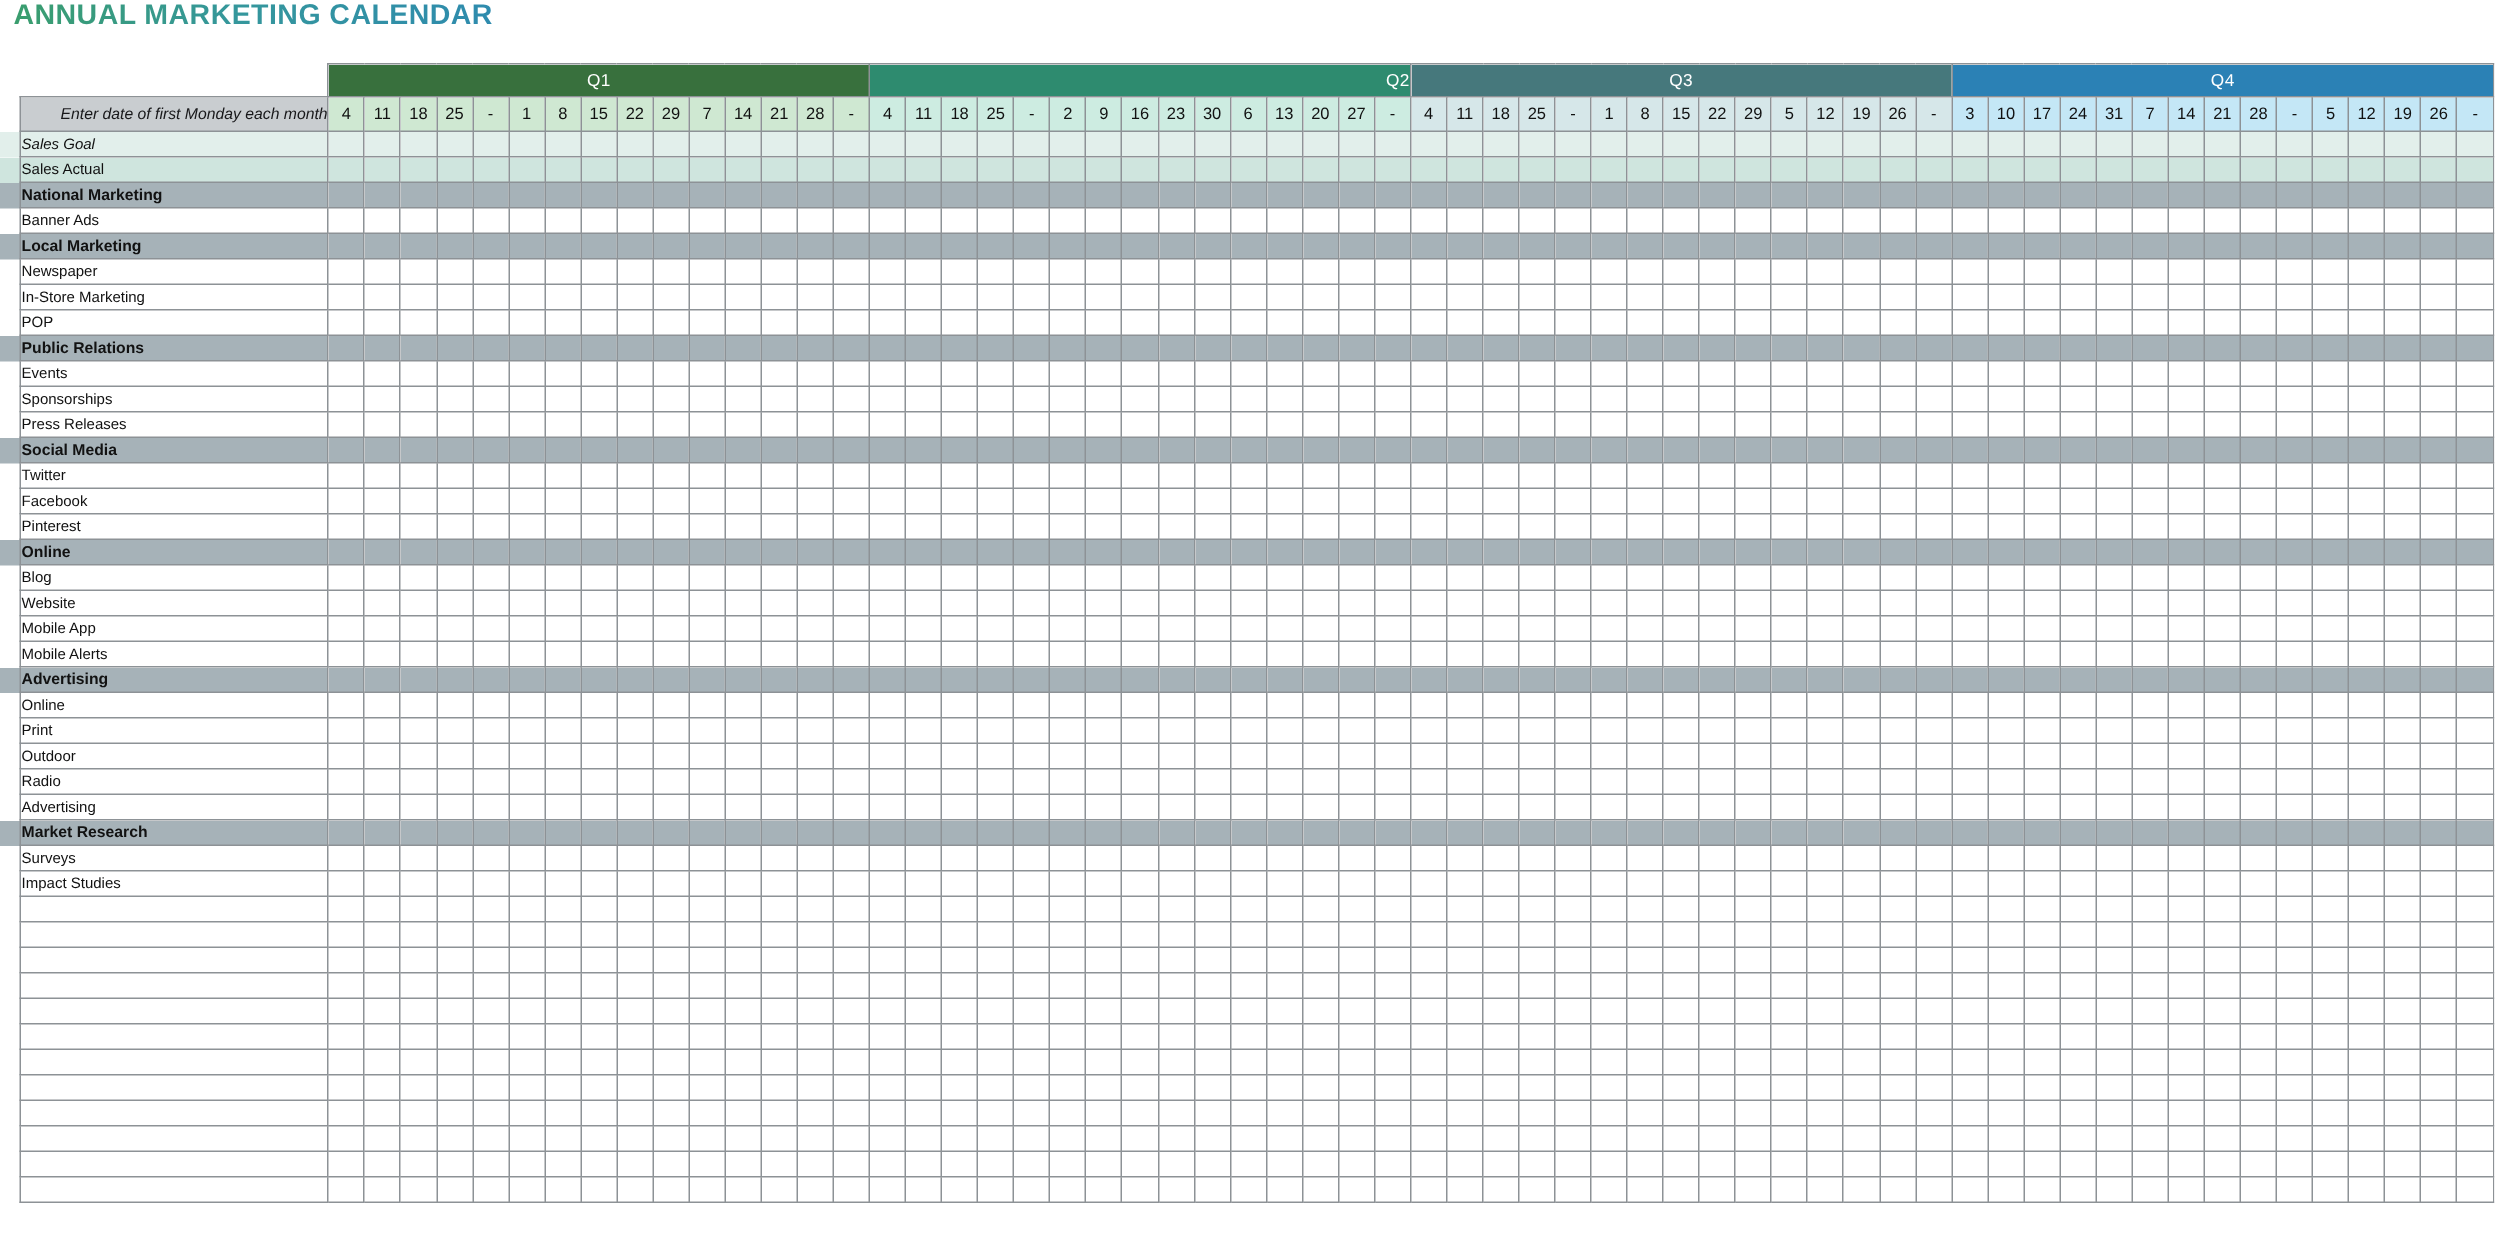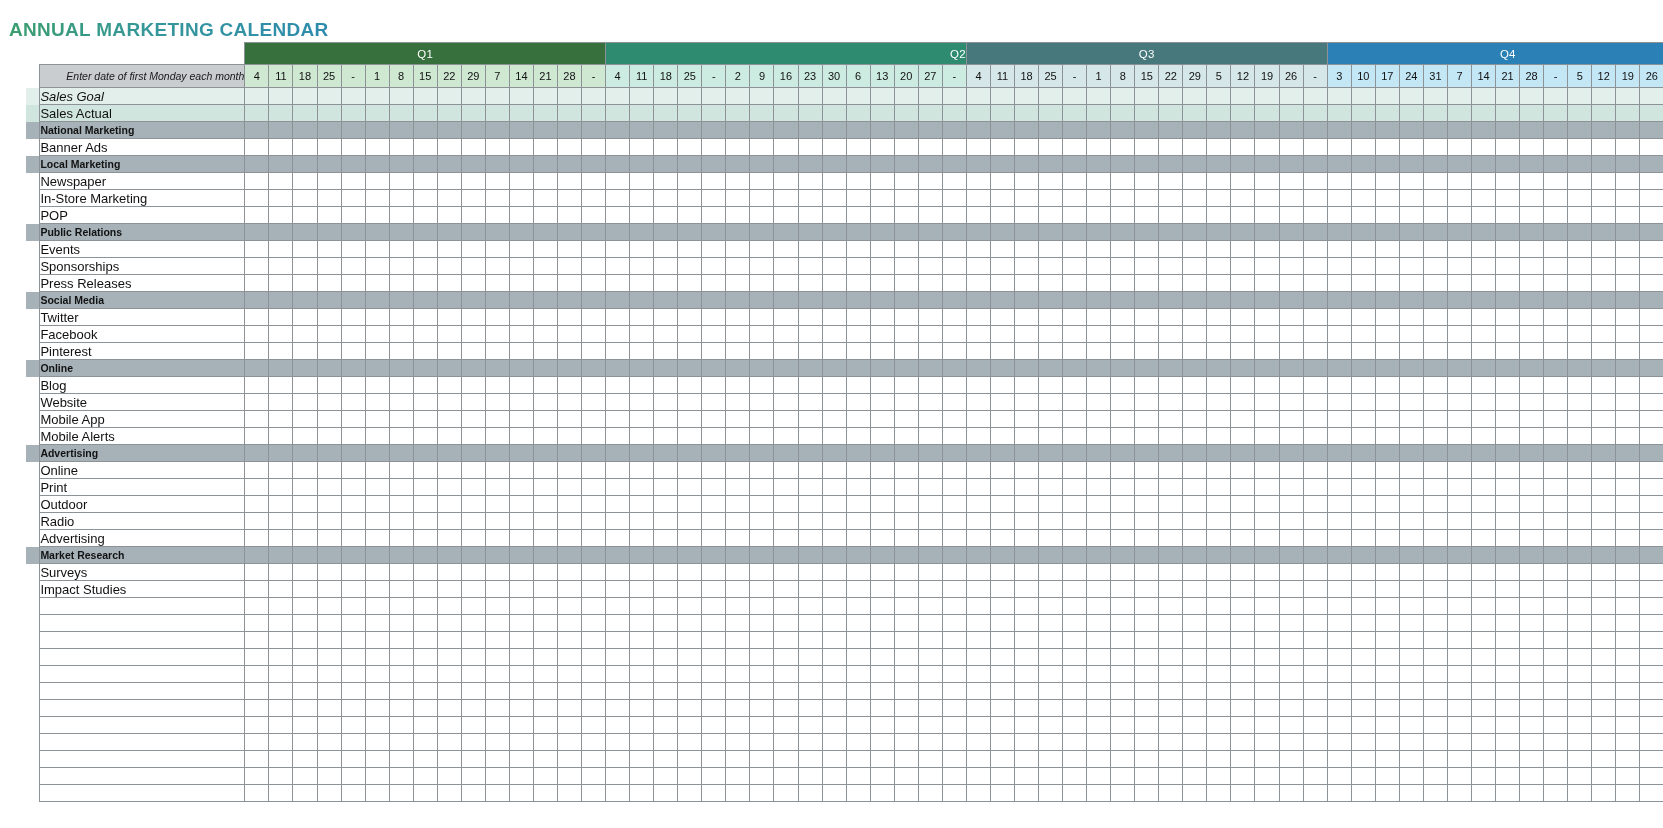--- a/index.html
+++ b/index.html
@@ -13,41 +13,40 @@
     height: 828px;
     position: relative;
     overflow: hidden;
     background: #ffffff;
   }
 
   
   .title-bar {
     height: 60px;
     display: flex;
-    align-items: center;
+    align-items: flex-start;
     padding-left: 9px;
   }
   .title-text {
     font-size: 19px;
     font-weight: bold;
     letter-spacing: 0.3px;
     background: linear-gradient(90deg, #3a9d6d 0%, #35979b 45%, #2e8bae 100%);
     -webkit-background-clip: text;
     background-clip: text;
     color: transparent;
     -webkit-text-fill-color: transparent;
   }
 
   
   .sheet {
     position: absolute;
     left: 0;
     top: 42px;
     width: 1663px;
-    padding-left: 26px;
   }
   table.cal {
     border-collapse: collapse;
     table-layout: fixed;
     width: 1663px;
   }
   table.cal td, table.cal th {
     padding: 0;
     margin: 0;
     border: 1px solid #8d9296;
@@ -109,21 +108,21 @@
     text-align: right;
     font-style: italic;
     font-size: 10.5px;
     color: #18181a;
     padding-right: 5px;
   }
 
   
   .brow td { height: 17px; }
   .row-label {
-    font-size: 13px;
+    font-size: 10px;
     color: #111;
     padding-left: 5px;
     text-align: left;
     background: #ffffff;
   }
   .cellbox { background: #ffffff; }
 
   
   tr.section td { background: #a6b2b8; }
   tr.section .row-label {

